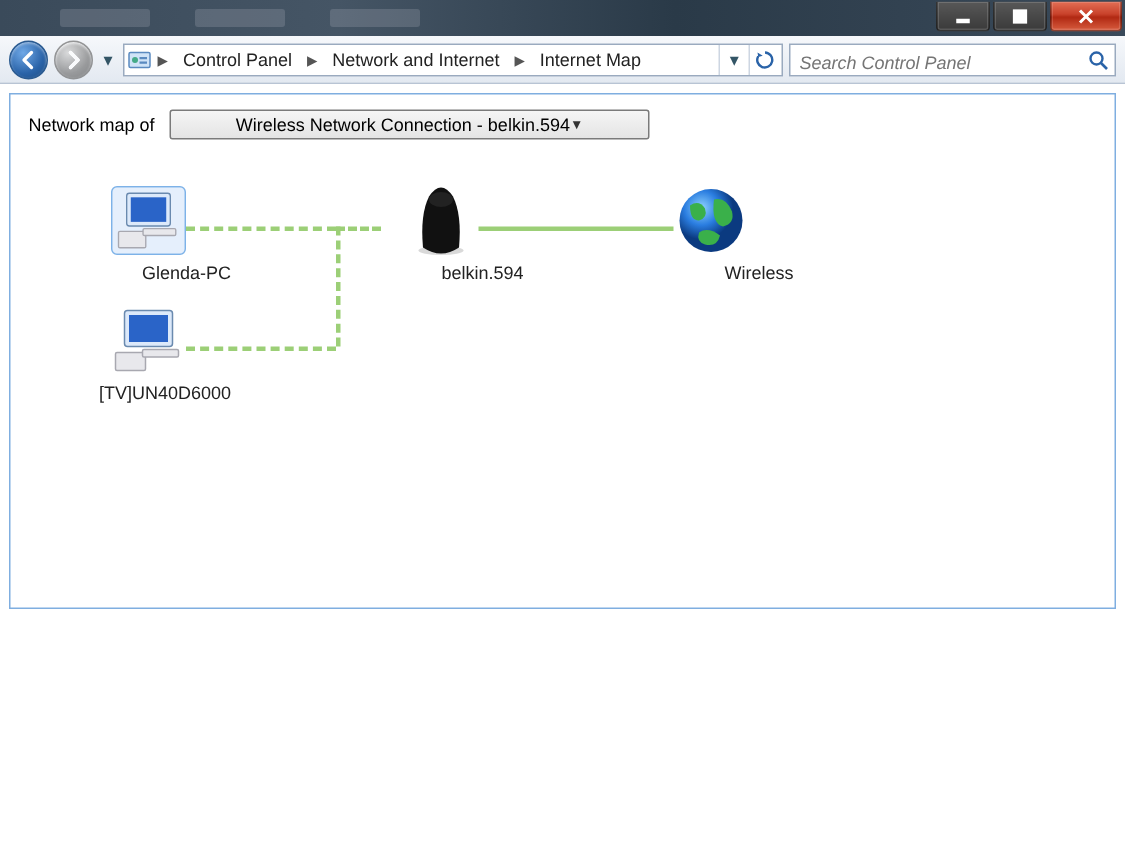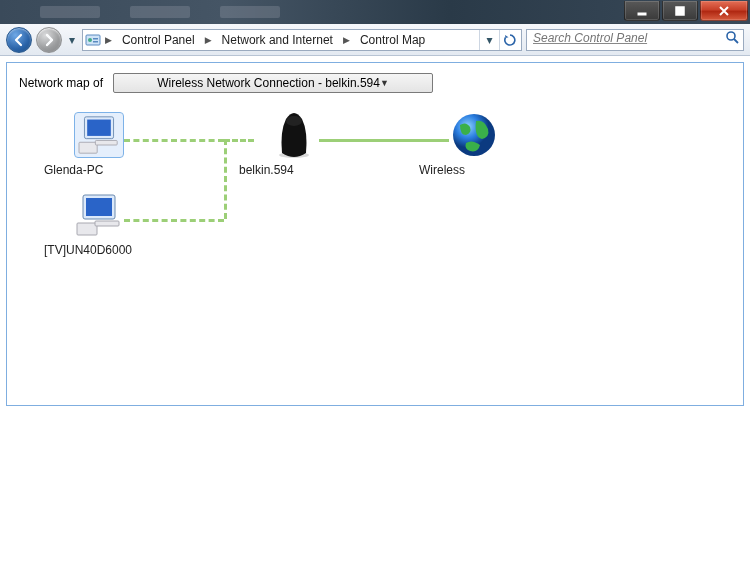--- a/index.html
+++ b/index.html
@@ -45,39 +45,39 @@
   .addr-icon { width:16px; height:16px; display:flex; align-items:center; justify-content:center; }
   .crumb { padding:0 6px; height:20px; display:flex; align-items:center; white-space:nowrap; }
   .crumb-sep { color:#555; padding:0 2px; font-size:9px; }
   .addr-right { margin-left:auto; display:flex; align-items:center; }
   .addr-dd, .addr-refresh {
     width:20px; height:20px; display:flex; align-items:center; justify-content:center;
     border-left:1px solid #cdd6e2; color:#356;
   }
   .searchbox {
     width:218px; height:22px; background:#fff; border:1px solid #9aaabf;
-    display:flex; align-items:flex-start; padding:0 4px; color:#888; font-style:italic;text-decoration:underline;
+    display:flex; align-items:flex-end; padding:0 4px; color:#888; font-style:italic;
   }
   .searchbox input {
     flex:1; border:0; outline:0; font-size:12px; font-style:italic; color:#666; background:transparent;
   }
   .search-icon { color:#2a63a8; }
 
   .content-frame { margin:6px; border:1px solid #7faee0; background:#fff; height:344px; padding:10px 12px; }
-  .map-header { display:flex; align-items:center; gap:10px; font-size:12px; margin-bottom:14px; }
+  .map-header { display:flex; align-items:center; gap:10px; font-size:12px; margin-bottom:26px; }
   .combo {
     flex:0 0 320px; height:20px; border:1px solid #7a7a7a;
     background: linear-gradient(#f5f5f5,#e4e4e4);
     display:flex; align-items:center; padding:0 6px; font-size:12px;
     justify-content:center; border-radius:2px;
   }
   .combo .arrow { font-size:9px; color:#333; }
 
   .map-area { position:relative; height:240px; }
-  .node { position:absolute; width:110px; text-align:left; font-size:12px; color:#222; }
+  .node { position:absolute; width:110px; text-align:right; font-size:12px; color:#222; }
   .node .icon-slot { height:56px; display:flex; align-items:center; justify-content:center; }
   .node.selected .icon-slot > * { outline:1px solid #7db2e8; background: rgba(180,210,245,.35); padding:2px; border-radius:3px;}
   .conn { position:absolute; }
   .conn.solid {
     height:3px; background:#9ccf77;
   }
   .conn.dash {
     height:0; border-top:3px dashed #9ccf77;
   }
   .conn.vdash {
@@ -138,21 +138,21 @@
           <circle cx="5" cy="8" r="2" fill="#4a8"></circle>
           <rect x="8" y="6" width="5" height="1.5" fill="#5a8ac0"></rect>
           <rect x="8" y="9" width="5" height="1.5" fill="#5a8ac0"></rect>
         </svg>
       </span>
       <span class="crumb-sep">▶</span>
       <span class="crumb">Control Panel</span>
       <span class="crumb-sep">▶</span>
       <span class="crumb">Network and Internet</span>
       <span class="crumb-sep">▶</span>
-      <span class="crumb">Control Map</span>
+      <span class="crumb">Internet Map</span>
       <div class="addr-right">
         <div class="addr-dd">▾</div>
         <div class="addr-refresh">
           <svg width="14" height="14" viewBox="0 0 14 14">
               <path d="M7 2 A5 5 0 1 1 2.5 4.5" fill="none" stroke="#2a63a8" stroke-width="1.6"></path>
               <path d="M2 2 L2.5 5 L5.5 4.2 Z" fill="#2a63a8"></path>
             </svg>
         </div>
       </div>
     </div>

